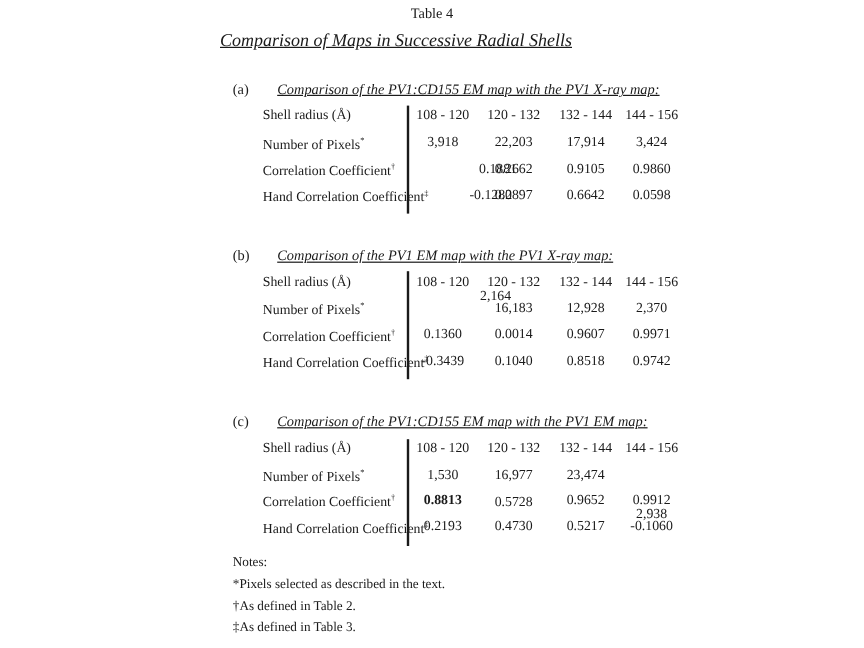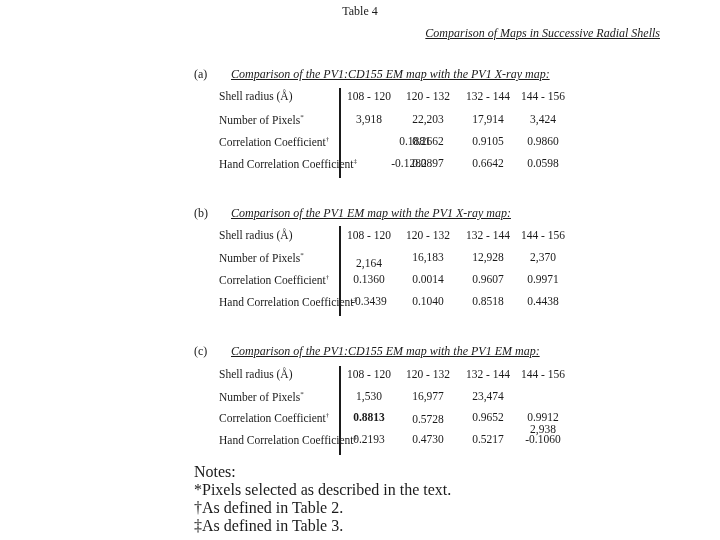--- a/index.html
+++ b/index.html
@@ -1,29 +1,29 @@
 <!DOCTYPE html>
 <html><head>
 <meta charset="utf-8">
 <style>
   html, body { margin: 0; padding: 0; background: #ffffff; }
   body { width: 720px; height: 540px; position: relative; overflow: hidden;
          font-family: "Liberation Serif", "DejaVu Serif", serif; color: #1a1a1a; }
   .abs { position: absolute; white-space: nowrap; }
   .title { font-size: 12px; left: 0; width: 720px; text-align: center; top: 4px; }
-  .subtitle { font-size: 12px; left: 0; width: 660px; text-align: right; top: 26px;
+  .subtitle { font-size: 15px; left: 0; width: 660px; text-align: center; top: 26px;
               text-decoration: underline; font-style: italic; }
   .sec-letter { font-size: 12px; left: 194px; }
   .sec-title { font-size: 12px; left: 231px; font-style: italic; text-decoration: underline; }
   .row-label { font-size: 11.5px; left: 219px; }
   .cell { font-size: 11.5px; width: 60px; text-align: center; }
   .c0 { left: 339px; } .c1 { left: 398px; } .c2 { left: 458px; } .c3 { left: 513px; }
   .divider { position: absolute; left: 339px; width: 2px; background: #1a1a1a; }
   sup { font-size: 7px; }
-  .notes { font-size: 16px; left: 194px; }
+  .notes { font-size: 11px; left: 194px; }
 </style>
 </head>
 <body>
 
 <div class="abs title">Table 4</div>
 <div class="abs subtitle">Comparison of Maps in Successive Radial Shells</div>
 
 <div id="sections">
     <div class="abs sec-letter" style="top: 67px;">(a)</div>
     <div class="abs sec-title" style="top: 67px;">Comparison of the PV1:CD155 EM map with the PV1 X-ray map:</div>
@@ -49,35 +49,35 @@
     <div class="abs cell c3" style="top: 135px;">0.9860</div>
     <div class="abs cell c3" style="top: 157px; font-family: Liberation Serif, serif;">0.0598</div>
     <div class="abs sec-letter" style="top: 206px;">(b)</div>
     <div class="abs sec-title" style="top: 206px;">Comparison of the PV1 EM map with the PV1 X-ray map:</div>
     <div class="abs row-label" style="top: 229px;">Shell radius (Å)</div>
     <div class="abs row-label" style="top: 251px;"><span>Number of Pixels</span><sup>*</sup></div>
     <div class="abs row-label" style="top: 273px;"><span>Correlation Coefficient</span><sup>†</sup></div>
     <div class="abs row-label" style="top: 295px;"><span>Hand Correlation Coefficient</span><sup>‡</sup></div>
     <div class="divider" style="top: 226px; height: 90px;"></div>
     <div class="abs cell c0" style="top: 229px;">108 - 120</div>
-    <div class="abs cell c0" style="top: 257px;">2,164</div>
+    <div class="abs cell c0" style="top: 241px; padding-left: 44px;">2,164</div>
     <div class="abs cell c0" style="top: 273px;">0.1360</div>
     <div class="abs cell c0" style="top: 295px;">-0.3439</div>
     <div class="abs cell c1" style="top: 229px;">120 - 132</div>
     <div class="abs cell c1" style="top: 251px;">16,183</div>
     <div class="abs cell c1" style="top: 273px;">0.0014</div>
     <div class="abs cell c1" style="top: 295px;">0.1040</div>
     <div class="abs cell c2" style="top: 229px;">132 - 144</div>
     <div class="abs cell c2" style="top: 251px;">12,928</div>
     <div class="abs cell c2" style="top: 273px;">0.9607</div>
     <div class="abs cell c2" style="top: 295px;">0.8518</div>
     <div class="abs cell c3" style="top: 229px;">144 - 156</div>
     <div class="abs cell c3" style="top: 251px;">2,370</div>
     <div class="abs cell c3" style="top: 273px;">0.9971</div>
-    <div class="abs cell c3" style="top: 295px;">0.4438</div>
+    <div class="abs cell c3" style="top: 295px;">0.9742</div>
     <div class="abs sec-letter" style="top: 344px;">(c)</div>
     <div class="abs sec-title" style="top: 344px;">Comparison of the PV1:CD155 EM map with the PV1 EM map:</div>
     <div class="abs row-label" style="top: 368px;">Shell radius (Å)</div>
     <div class="abs row-label" style="top: 390px;"><span>Number of Pixels</span><sup>*</sup></div>
     <div class="abs row-label" style="top: 411px;"><span>Correlation Coefficient</span><sup>†</sup></div>
     <div class="abs row-label" style="top: 433px;"><span>Hand Correlation Coefficient</span><sup>‡</sup></div>
     <div class="divider" style="top: 366px; height: 89px;"></div>
     <div class="abs cell c0" style="top: 368px;">108 - 120</div>
     <div class="abs cell c0" style="top: 390px;">1,530</div>
     <div class="abs cell c0" style="top: 411px; font-weight: bold;">0.8813</div>

